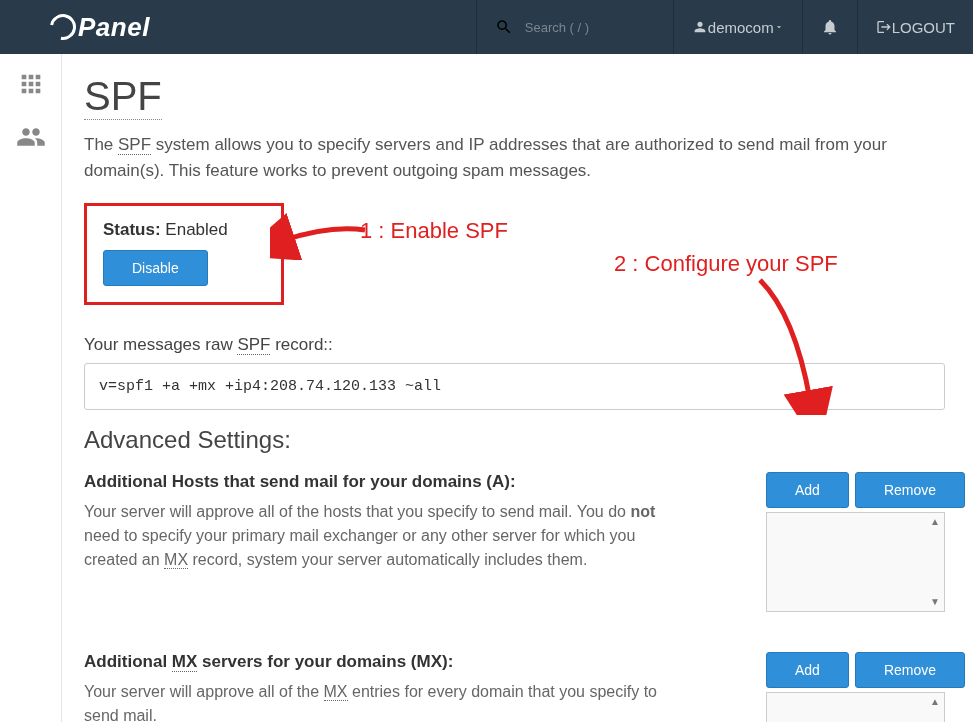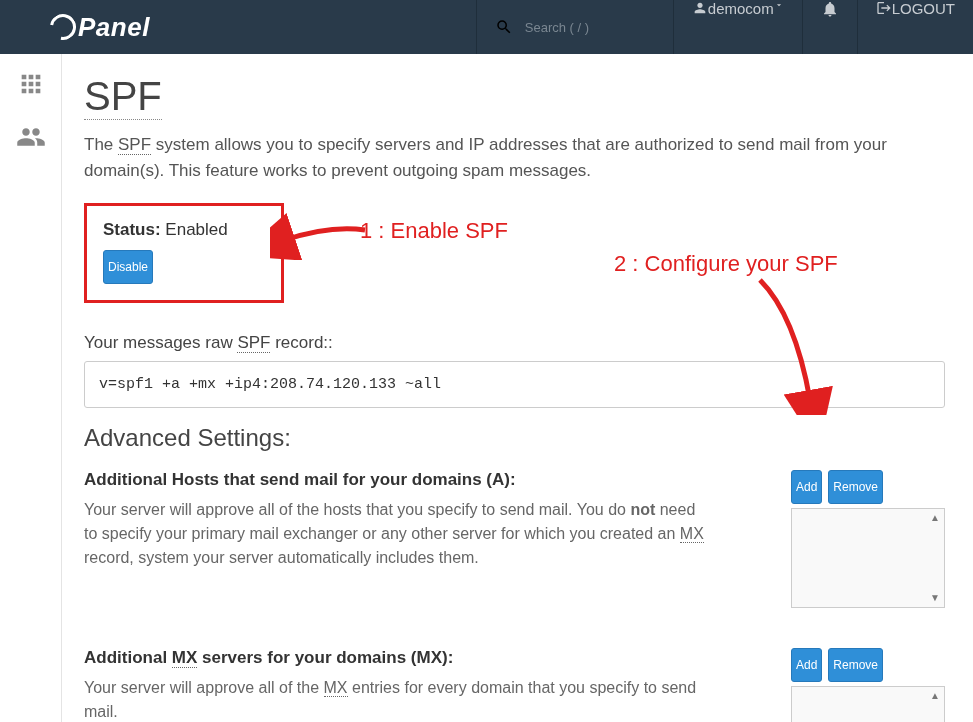--- a/index.html
+++ b/index.html
@@ -4,49 +4,49 @@
 <style>
 * { margin: 0; padding: 0; box-sizing: border-box; }
 body { font-family: -apple-system, BlinkMacSystemFont, "Segoe UI", Helvetica, Arial, sans-serif; background: #fff; width: 973px; height: 722px; overflow: hidden; position: relative; }
 
 .topbar { background: #293a4a; height: 54px; display: flex; align-items: center; color: #fff; padding-left: 32px; }
 .logo-wrap { padding: 0 18px; display: flex; align-items: center; }
 .logo-text { font-style: italic; font-weight: bold; font-size: 26px; color: #fff; letter-spacing: 0.5px; }
 .logo-icon { display: inline-block; width: 26px; height: 26px; border: 3px solid #fff; border-radius: 50%; border-left-color: transparent; transform: rotate(-35deg); margin-right: 2px; vertical-align: middle; }
 .topbar-spacer { flex: 1; }
 .top-sep { width: 1px; height: 54px; background: #1f2e3b; }
-.top-item { height: 54px; display: flex; padding: 0 18px; color: #c7ccd1; font-size: 15px; cursor: pointer; }
+.top-item { height: 54px; display: flex; align-items: center; padding: 0 18px; color: #c7ccd1; font-size: 15px; cursor: pointer; }
 .top-item svg { fill: #c7ccd1; }
 .search-box { display: flex; align-items: center; gap: 12px; padding: 0 18px; height: 54px; }
 .search-box input { background: transparent; border: none; color: #c7ccd1; font-size: 13px; outline: none; width: 130px; }
 .search-box input::placeholder { color: #7a8691; }
 
 .layout { display: flex; height: calc(722px - 54px); }
 .sidebar { width: 62px; background: #fff; border-right: 1px solid #e4e4e4; padding-top: 16px; display: flex; flex-direction: column; align-items: center; gap: 20px; }
 .sidebar svg { fill: #888; }
 
 .content { flex: 1; padding: 20px 28px 20px 22px; overflow: auto; color: #555; }
 h1.page-title { font-size: 40px; font-weight: 300; color: #444; border-bottom: 1px dotted #888; display: inline-block; margin-bottom: 12px; }
 .intro { font-size: 17px; line-height: 1.5; color: #555; margin-bottom: 20px; }
 .dotted { border-bottom: 1px dotted #666; }
 
 .status-box { border: 3px solid #e02020; padding: 14px 16px 16px; display: inline-block; min-width: 200px; margin-bottom: 30px; }
 .status-line { font-size: 17px; color: #333; margin-bottom: 10px; }
 .status-line b { font-weight: bold; }
-.btn { background: #2f8fd8; color: #fff; border: 1px solid #2679bb; border-radius: 3px; padding: 9px 4px; font-size: 12px; cursor: pointer; }
+.btn { background: #2f8fd8; color: #fff; border: 1px solid #2679bb; border-radius: 3px; padding: 9px 28px; font-size: 14px; cursor: pointer; }
 
 .record-label { font-size: 17px; color: #444; margin-bottom: 8px; }
 .record-box { border: 1px solid #ccc; border-radius: 3px; padding: 14px 14px; font-family: "Courier New", monospace; font-size: 15px; color: #333; background: #fff; margin-bottom: 16px; }
 
 h2.adv-title { font-size: 24px; font-weight: 400; color: #444; margin-bottom: 18px; }
 .section-row { display: flex; gap: 40px; margin-bottom: 40px; align-items: flex-start; }
 .section-left { flex: 1; }
 .section-left h3 { font-size: 17px; font-weight: bold; color: #333; margin-bottom: 8px; }
 .section-left p { font-size: 16px; line-height: 1.5; color: #666; }
-.section-right { width: 154px; margin-left: 46px; }
+.section-right { width: 179px; margin-left: 46px; }
 .btn-row { display: flex; gap: 6px; margin-bottom: 4px; }
 .list-area { border: 1px solid #ccc; background: #f9f9f9; height: 100px; position: relative; }
 .list-area .scroll-up, .list-area .scroll-down { position: absolute; right: 2px; width: 14px; height: 14px; color: #777; font-size: 10px; text-align: center; line-height: 14px; }
 .scroll-up { top: 2px; } .scroll-down { bottom: 2px; }
 
 .annot { position: absolute; font-weight: normal; font-size: 22px; color: #e02020; text-shadow: 1px 1px 0 #fff, -1px 1px 0 #fff, 1px -1px 0 #fff, -1px -1px 0 #fff; pointer-events: none; }
 .arrow-svg { position: absolute; pointer-events: none; }
 </style>
 </head>
 <body>

